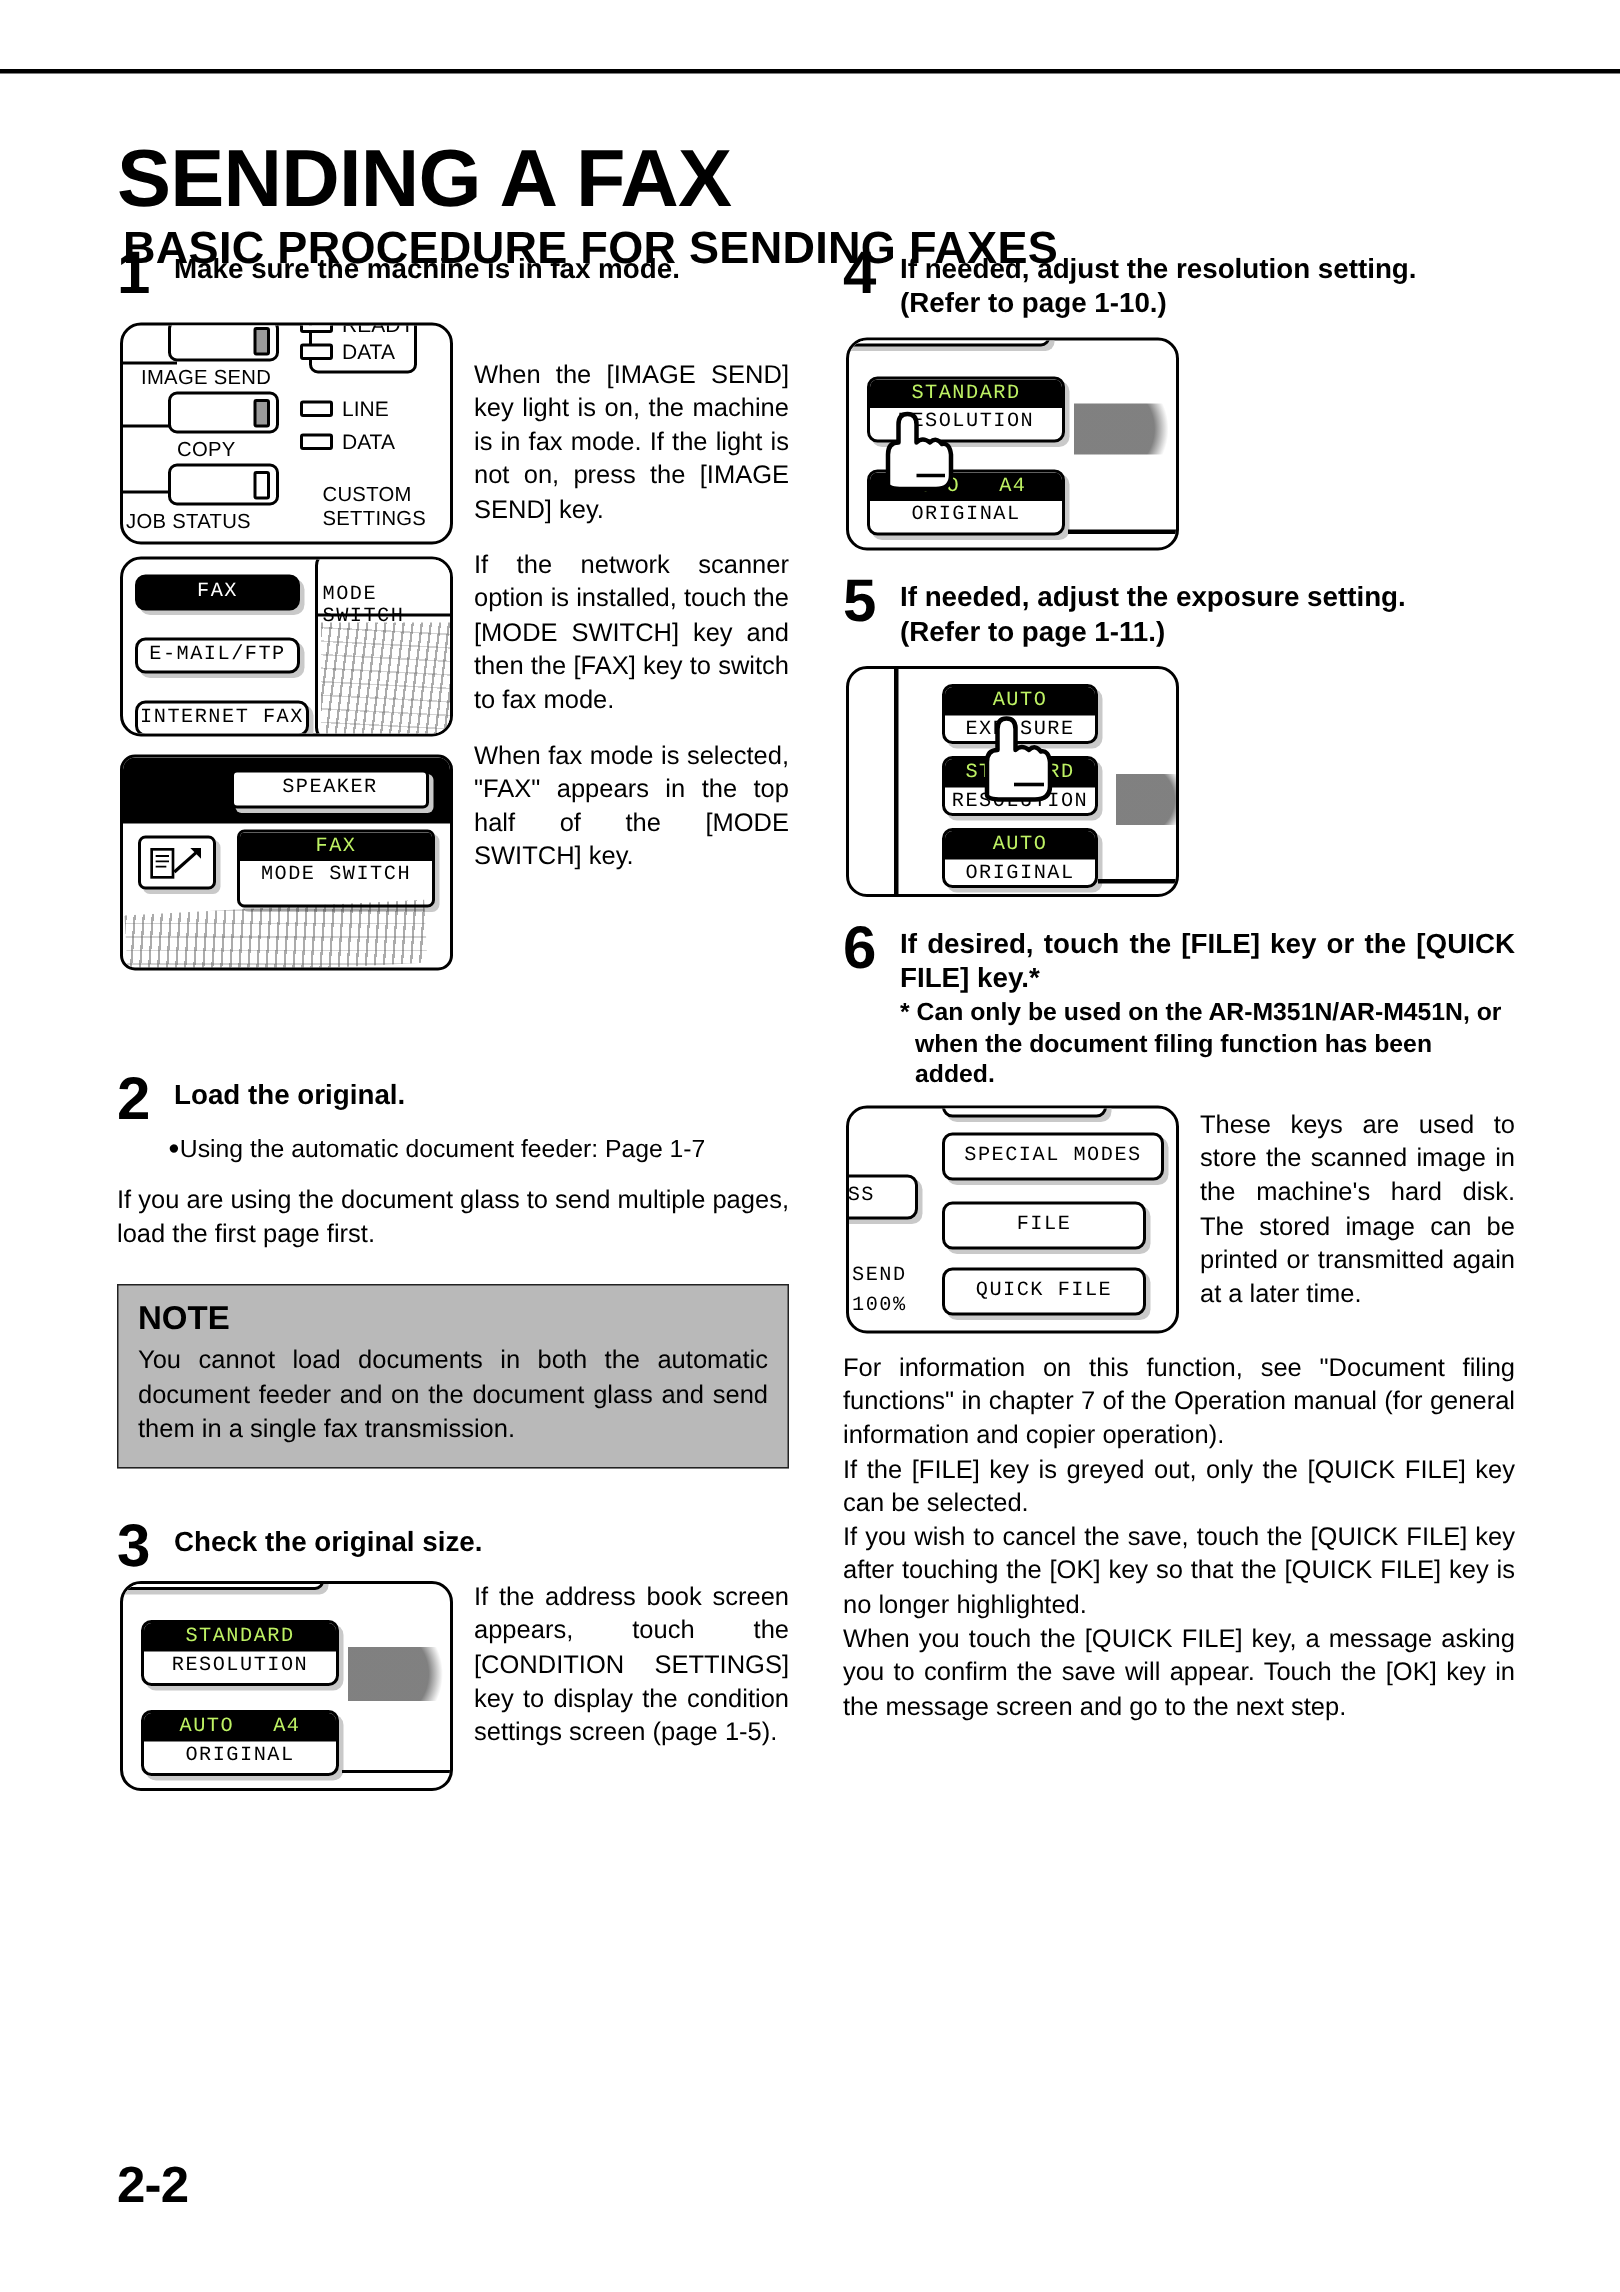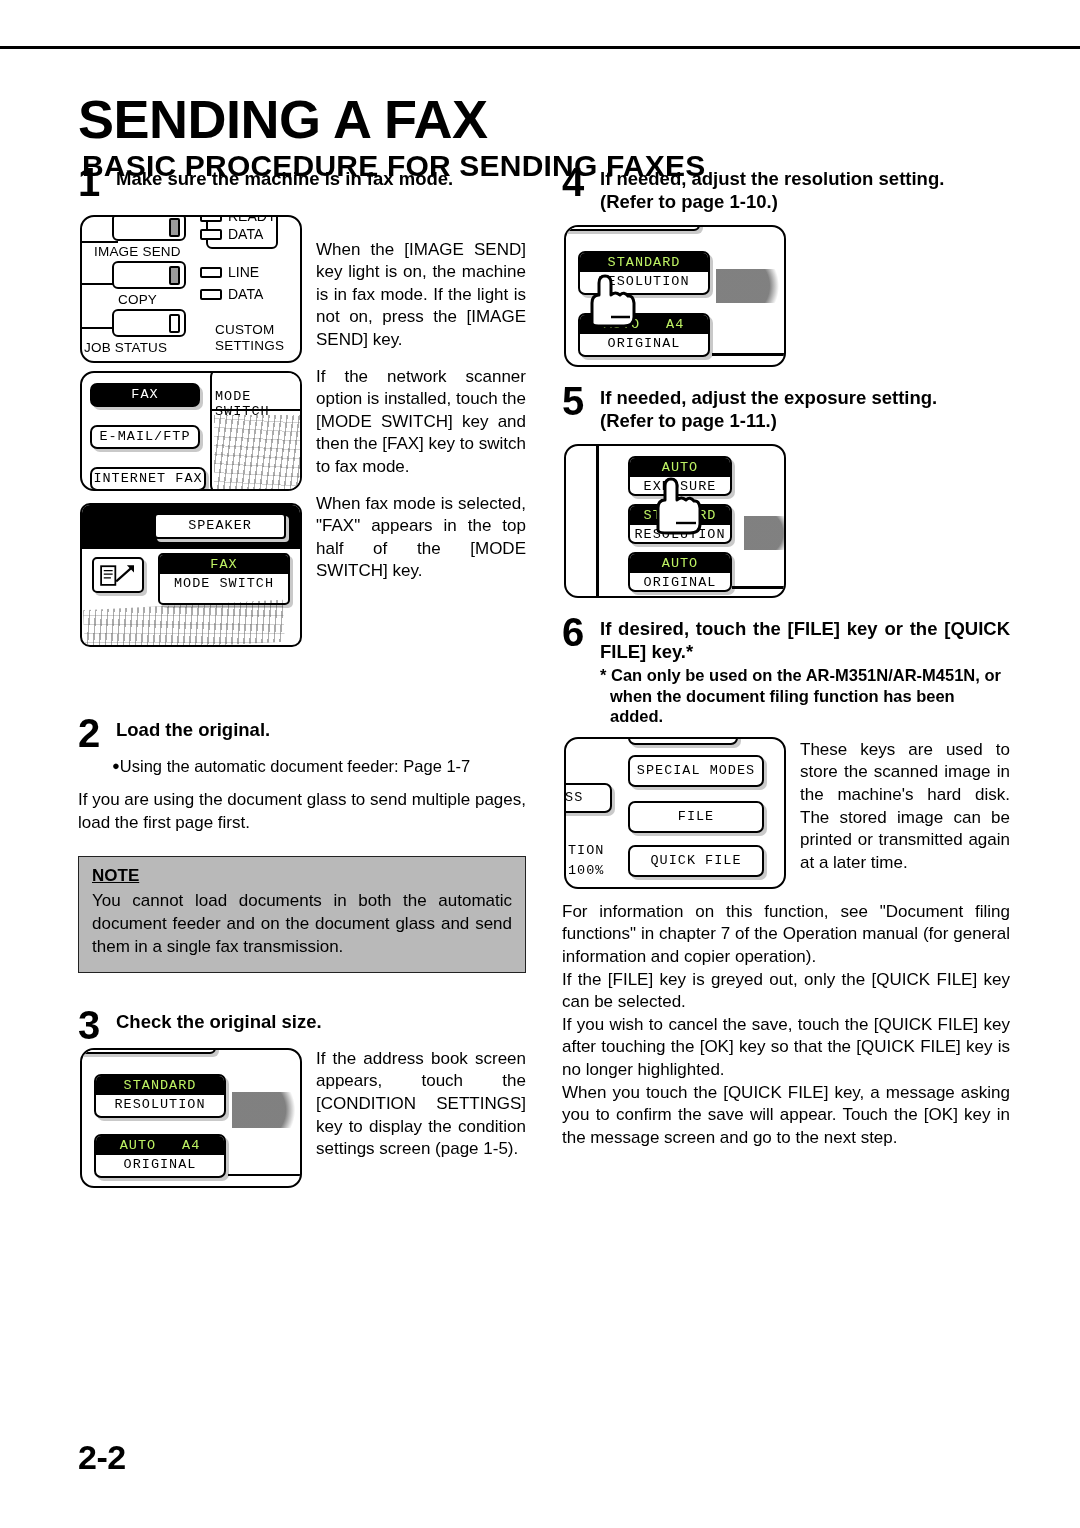--- a/index.html
+++ b/index.html
@@ -57,21 +57,21 @@
 
   .bullets { font-size:16.5px; line-height:1.34; margin-left:34px; }
   .bullets div { white-space:nowrap; }
   .bullet-dot { font-size:13px; vertical-align:2px; }
 
   
   .note-box {
     border:1px solid #222; background:#b9b9b9;
     padding:9px 13px 13px 13px;
   }
-  .note-title { font-size:17px; font-weight:bold; margin-bottom:4px;text-decoration:underline; }
+  .note-title { font-size:22px; font-weight:bold; margin-bottom:4px; }
   .note-body { font-size:17px; line-height:1.35; text-align:justify; }
 
   
   .panel {
     position:relative;
     border:2.5px solid #000; border-radius:14px;
     background:#fff; overflow:hidden;
   }
   .lcdkey {
     position:absolute;
@@ -350,26 +350,26 @@
     <div class="step" style="margin-top:8px;">
       <div class="step-num">6</div>
       <div class="step-title" style="text-align:justify;">If desired, touch the [FILE] key or the [QUICK FILE] key.*</div>
       <div class="step-note">* Can only be used on the AR-M351N/AR-M451N, or when the document filing function has been added.</div>
     </div>
 
     <div style="position:relative; height:158px; margin-top:10px;">
       <div class="panel" style="position:absolute; left:2px; top:0; width:222px; height:152px;">
         <div class="lcdkey" style="left:62px; top:-14px; width:110px; height:20px;"></div>
 
-        <div class="lcdkey single" style="left:62px; top:16px; width:136px; height:32px;">SPECIAL MODES</div>
+        <div class="lcdkey single" style="left:62px; top:16px; width:148px; height:32px;">SPECIAL MODES</div>
         <div class="lcdkey single" style="left:62px; top:62px; width:136px; height:32px;">FILE</div>
         <div class="lcdkey single" style="left:62px; top:106px; width:136px; height:32px;">QUICK FILE</div>
 
         <div class="lcdkey single" style="left:-18px; top:44px; width:64px; height:30px; justify-content:flex-start; padding-left:6px;">ESS</div>
-        <div class="mono" style="position:absolute; left:2px; top:104px; font-size:13.5px; letter-spacing:1px;">TION</div>
+        <div class="mono" style="position:absolute; left:2px; top:104px; font-size:13.5px; letter-spacing:1px;">SEND</div>
         <div class="mono" style="position:absolute; left:2px; top:124px; font-size:13.5px; letter-spacing:1px;">100%</div>
       </div>
 
       <div class="p" style="position:absolute; left:238px; top:2px; width:210px;">These keys are used to store the scanned image in the machine's hard disk. The stored image can be printed or transmitted again at a later time.</div>
     </div>
 
     <div style="margin-top:6px;">
       <div class="p p-tight">For information on this function, see "Document filing functions" in chapter 7 of the Operation manual (for general information and copier operation).</div>
       <div class="p p-tight">If the [FILE] key is greyed out, only the [QUICK FILE] key can be selected.</div>
       <div class="p p-tight">If you wish to cancel the save, touch the [QUICK FILE] key after touching the [OK] key so that the [QUICK FILE] key is no longer highlighted.</div>

